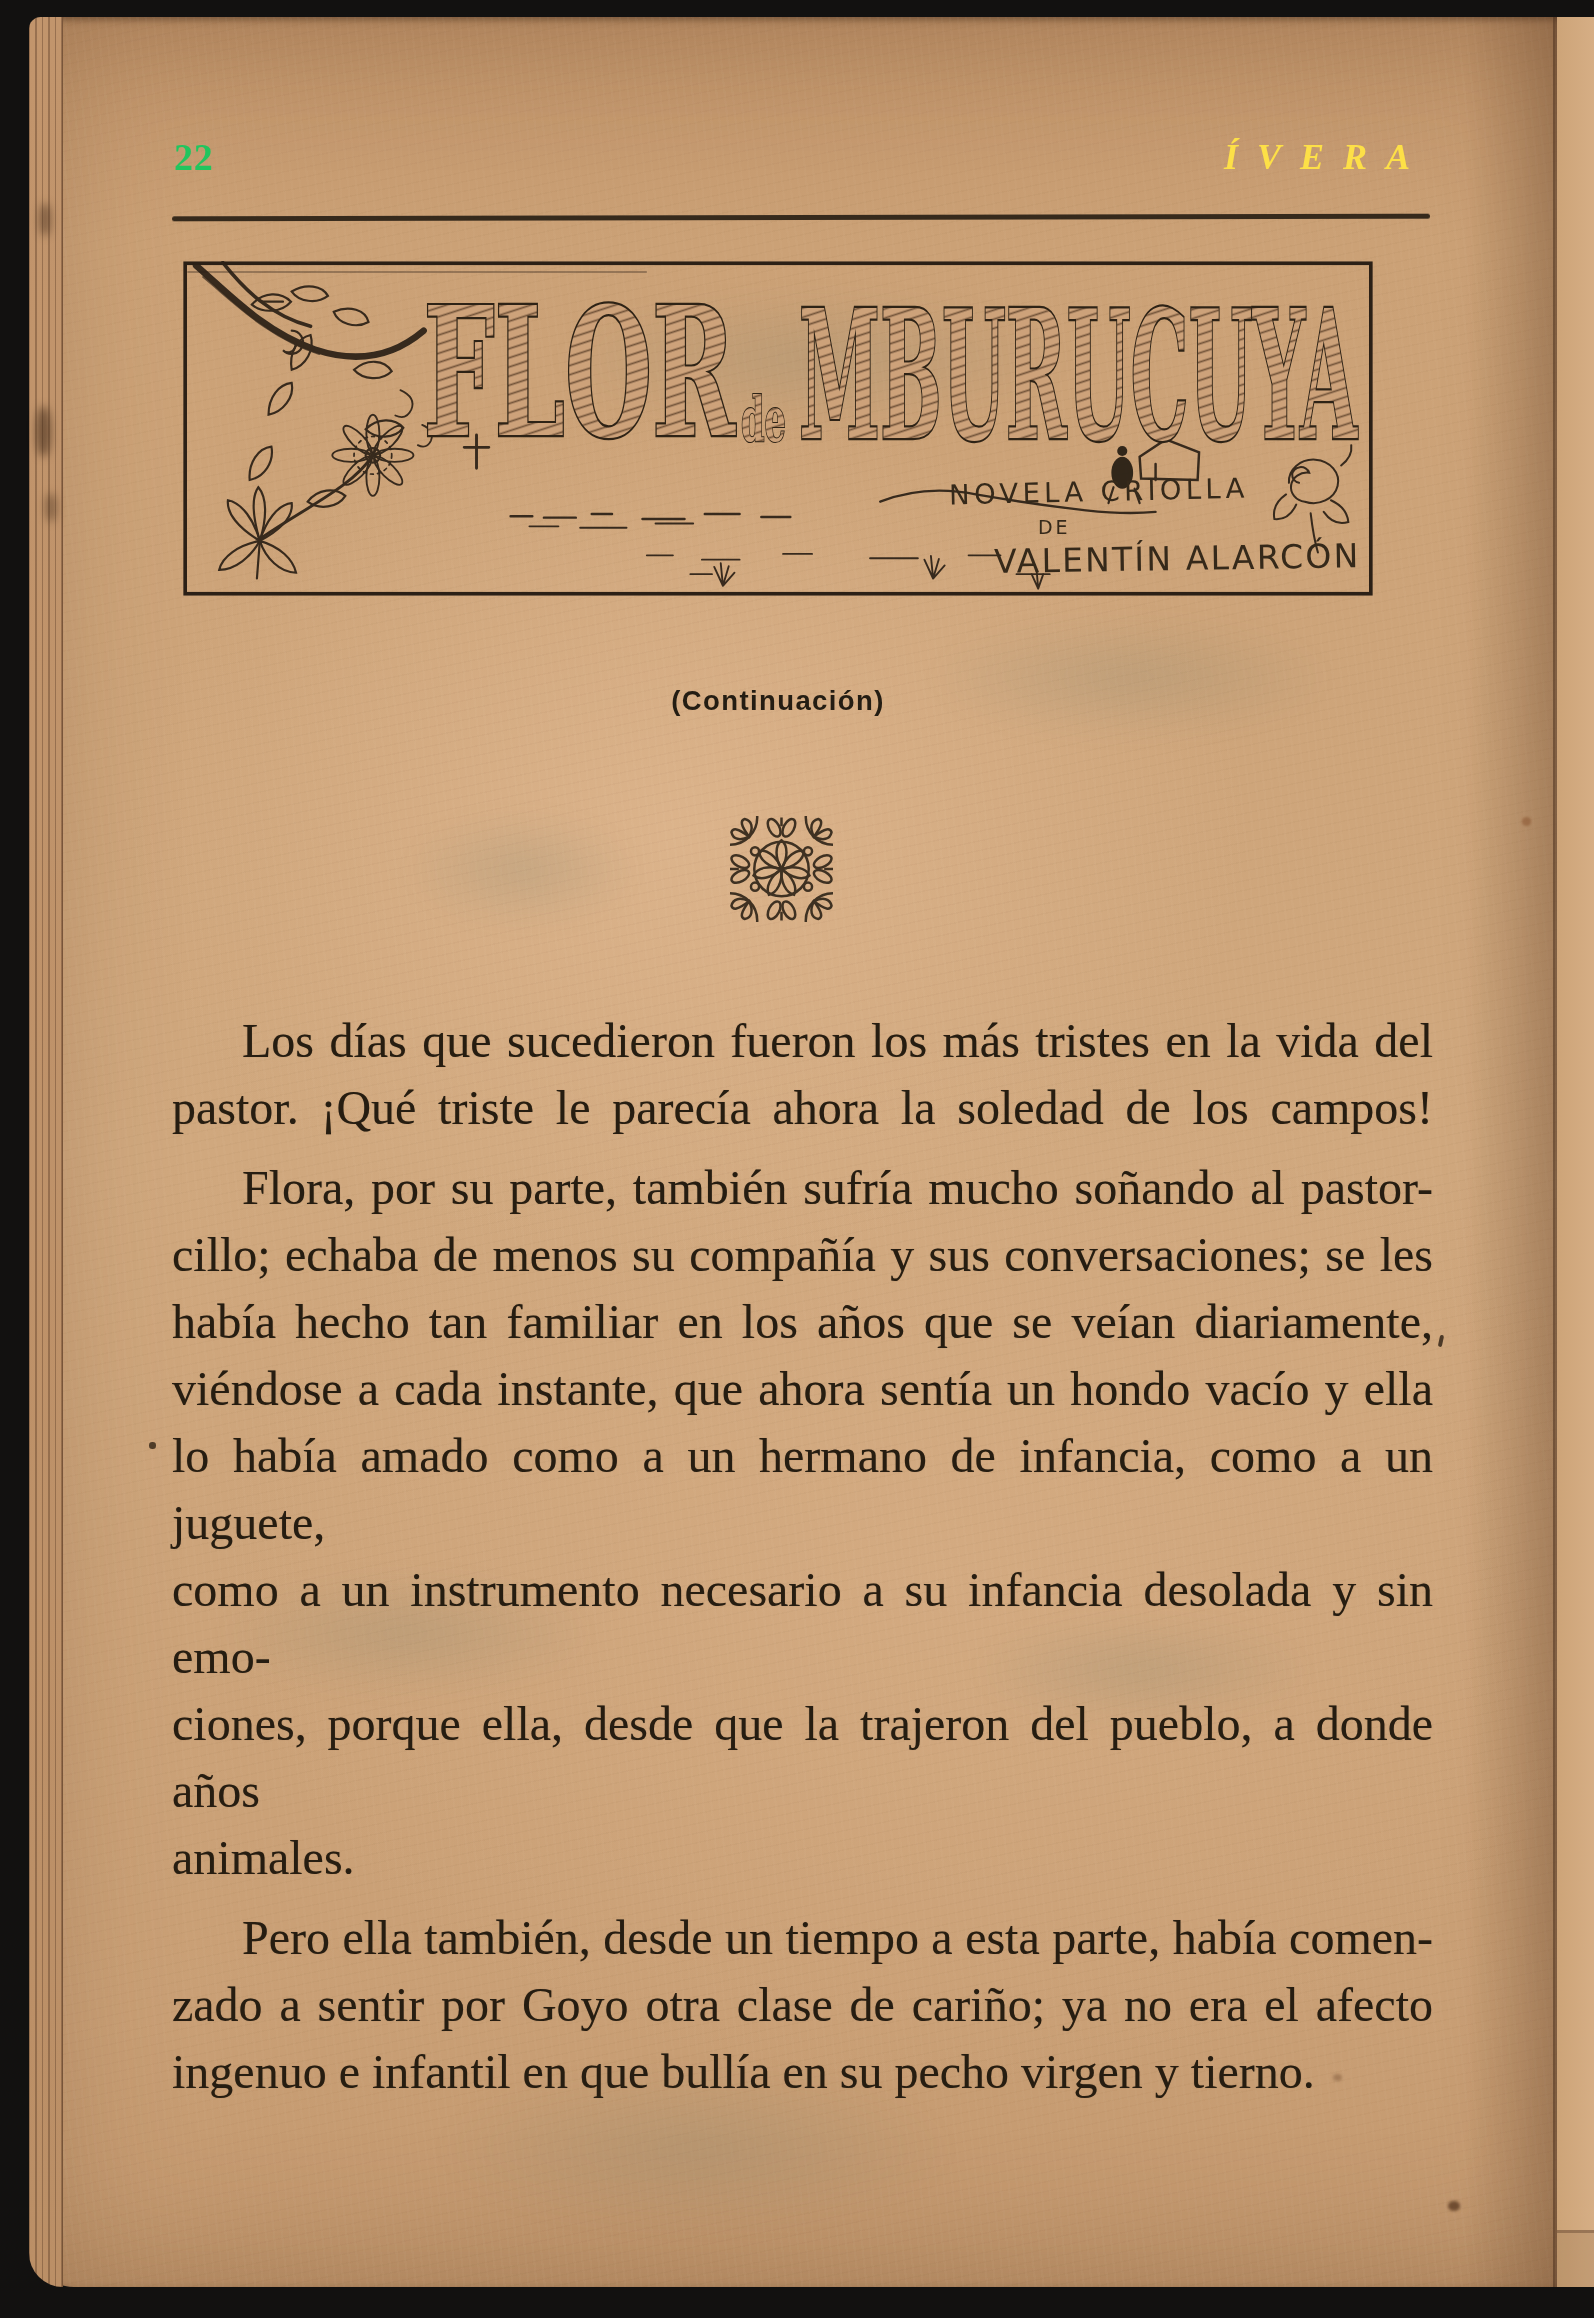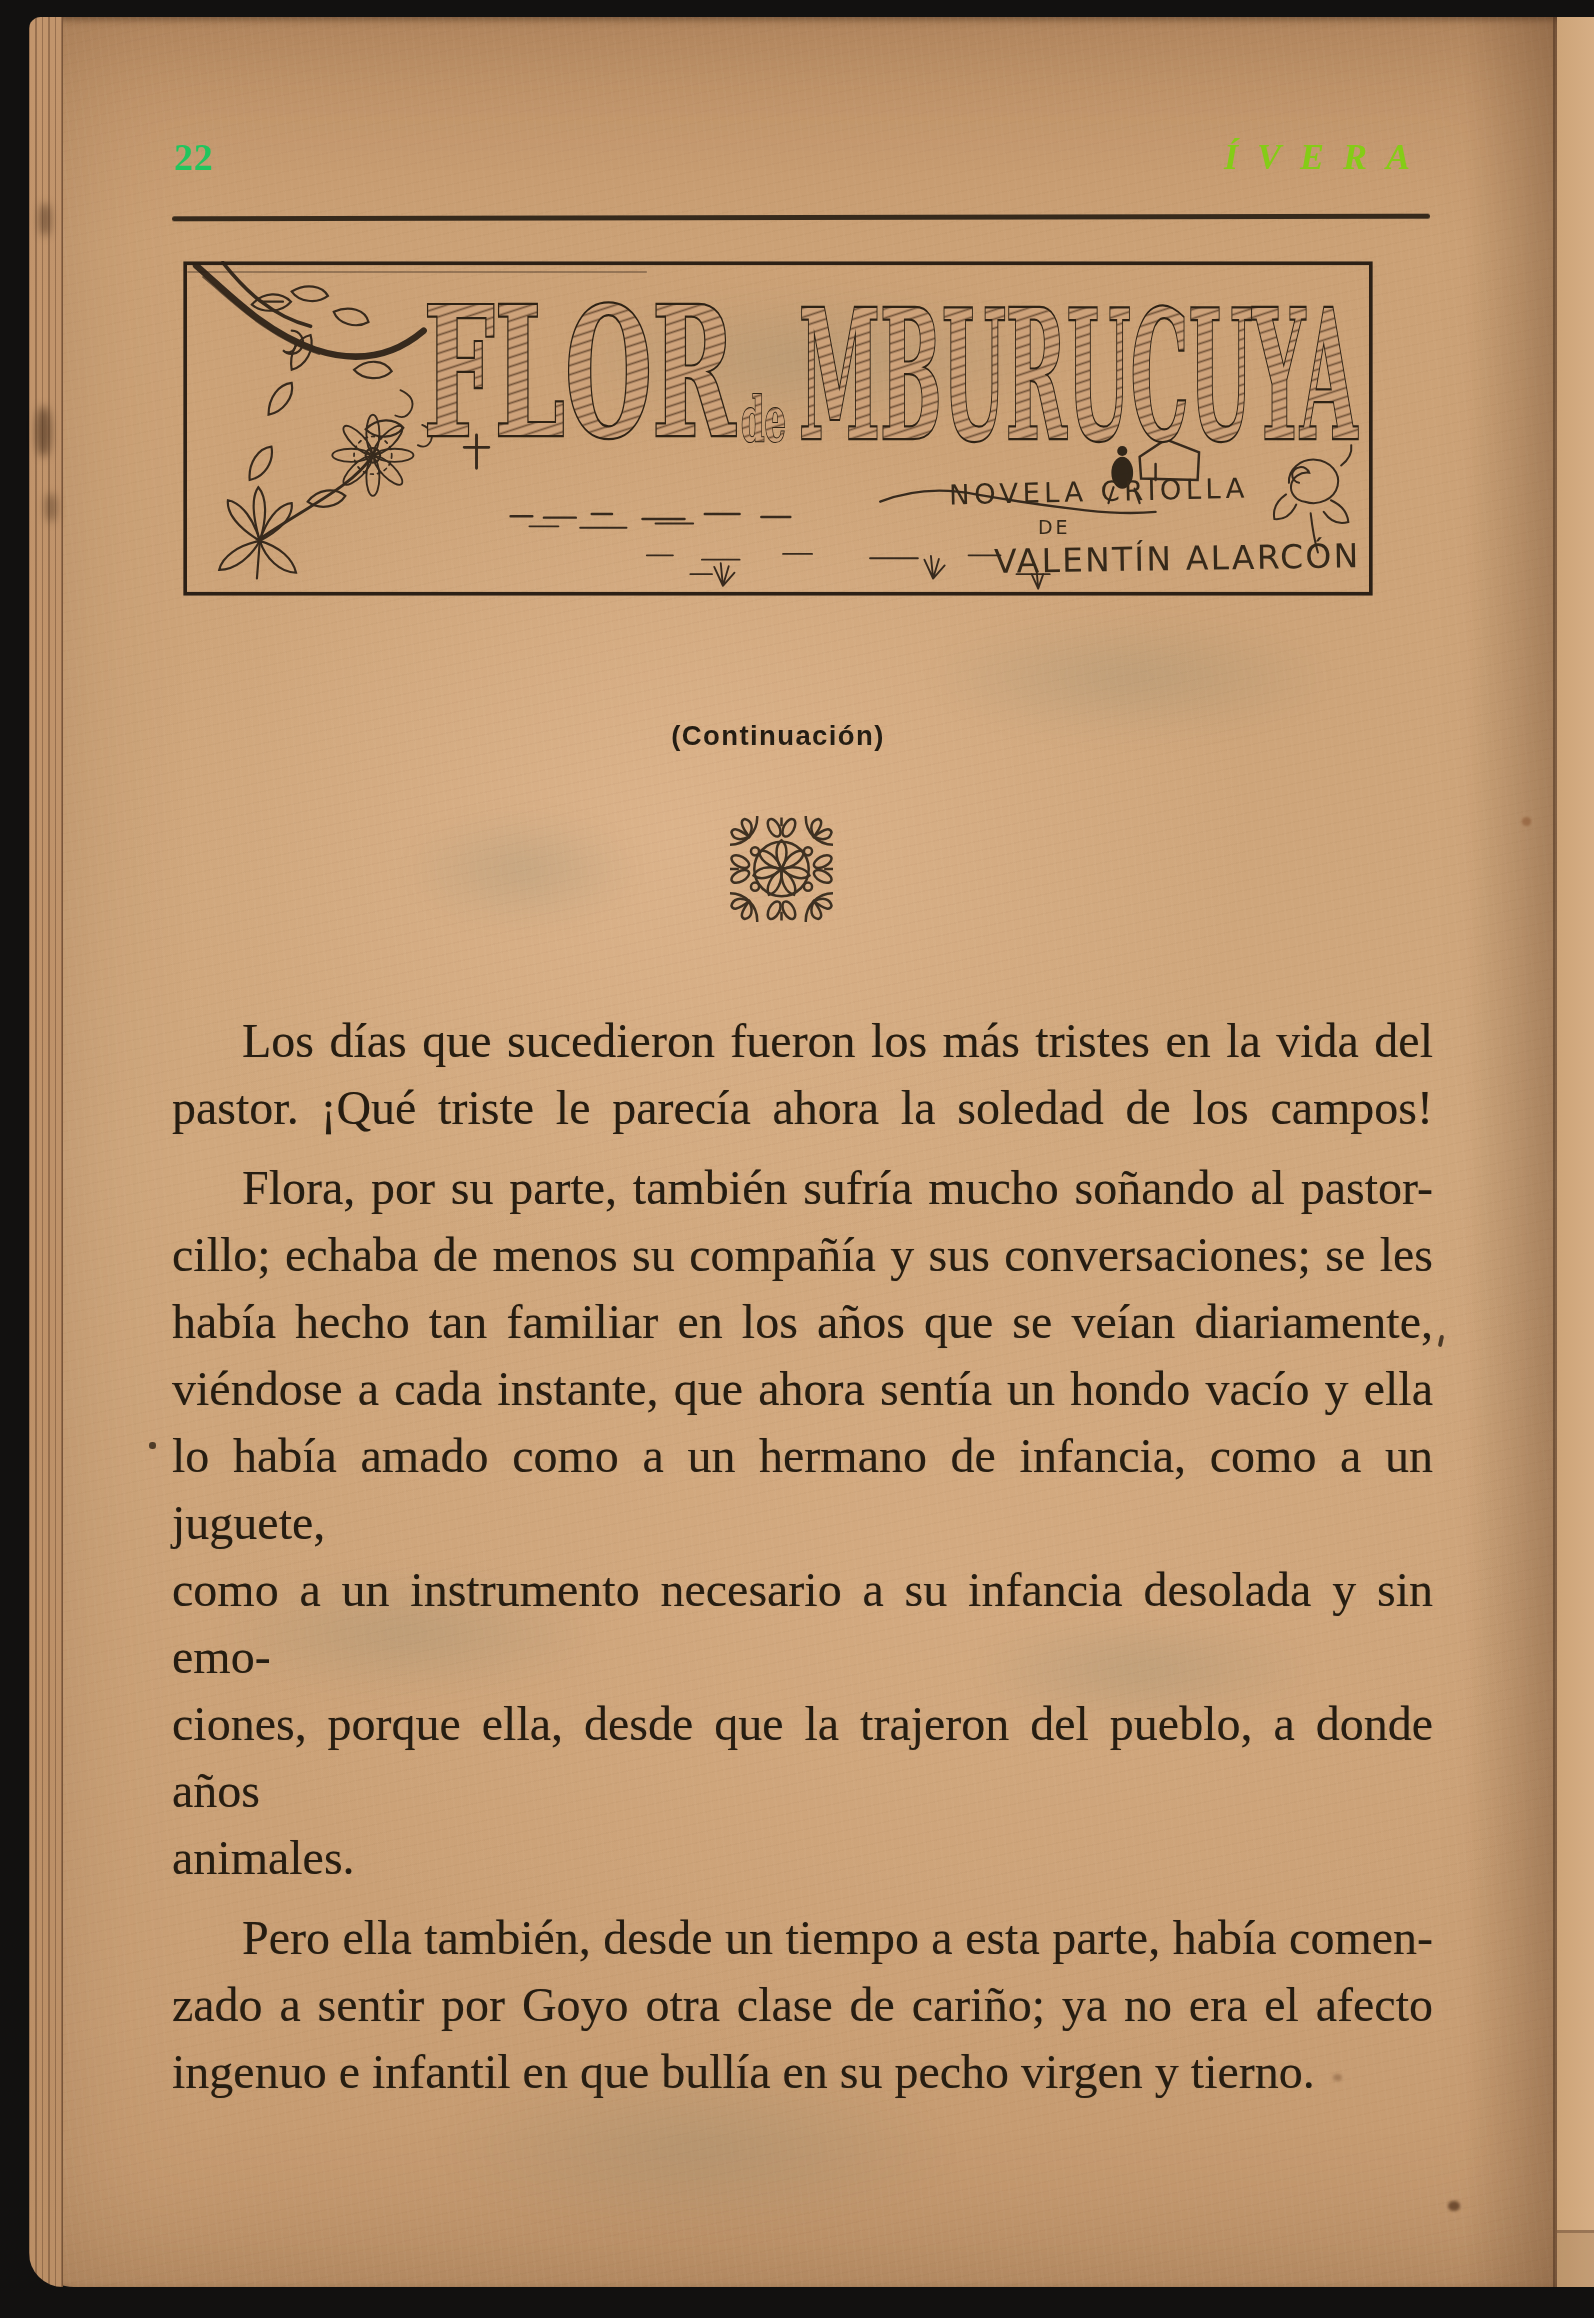--- a/index.html
+++ b/index.html
@@ -30,35 +30,35 @@
   .side-page{position:absolute;left:1557px;right:0;top:17.4px;bottom:32px;
     background:linear-gradient(90deg,#cda478,#d6ae85);}
   .side-crease{position:absolute;left:1557px;right:0;top:2230px;height:2.9px;
     background:rgba(80,52,32,.45);}
   .side-foot{position:absolute;left:1557px;right:0;top:2233px;bottom:32px;
     background:rgba(118,82,52,.18);}
   
   .pagenum{position:absolute;left:174px;top:135px;font-size:38px;font-weight:bold;
     color:#22c55e;letter-spacing:0.7px;}
   .journal{position:absolute;right:165px;top:136px;font-size:36px;font-weight:bold;
-    color:#84cc16;letter-spacing:19px;font-style:italic;text-align:center;}
+    color:#fde047;letter-spacing:19px;font-style:italic;text-align:center;}
   .rule{position:absolute;left:172px;top:215px;width:1258px;height:5px;background:#221a10;
     border-radius:2.9px;opacity:.88;transform:rotate(-.12deg);filter:blur(0.3px);}
   
   .ghost{position:absolute;border-radius:50%;filter:blur(11.6px);
     background:radial-gradient(ellipse at center, rgba(104,120,106,.16), rgba(104,120,106,0) 70%);}
   
   .banner-svg{position:absolute;left:183px;top:261px;}
   .hand{position:absolute;color:#35291a;font-family:"DejaVu Sans","Liberation Sans",sans-serif;
     font-weight:400;white-space:nowrap;}
   .novela{left:949px;top:475px;font-size:27.5px;letter-spacing:4.3px;transform:rotate(-1.3deg);}
   .de{left:1038px;top:516px;font-size:19px;letter-spacing:2.9px;}
   .autor{left:994px;top:539px;font-size:33px;letter-spacing:2.2px;transform:rotate(-.9deg);}
   
-  .continuacion{position:absolute;left:633px;top:720px;width:290px;text-align:center;
+  .continuacion{position:absolute;left:633px;top:685px;width:290px;text-align:center;
     font-family:"Liberation Sans","DejaVu Sans",sans-serif;font-weight:bold;font-size:27.5px;
     letter-spacing:1.4px;color:#241d13;}
   .ornament{position:absolute;left:730px;top:816px;}
   
   .bodytext{position:absolute;left:172px;top:1007px;width:1261px;color:#261d11;
     font-size:48px;line-height:67px;text-shadow:0 0 0.7px rgba(46,34,20,.45);}
   .para{margin:0 0 13px 0;}
   .line{text-align:justify;text-align-last:justify;}
   .line.indent{padding-left:70px;}
   .line.last{text-align-last:left;}

